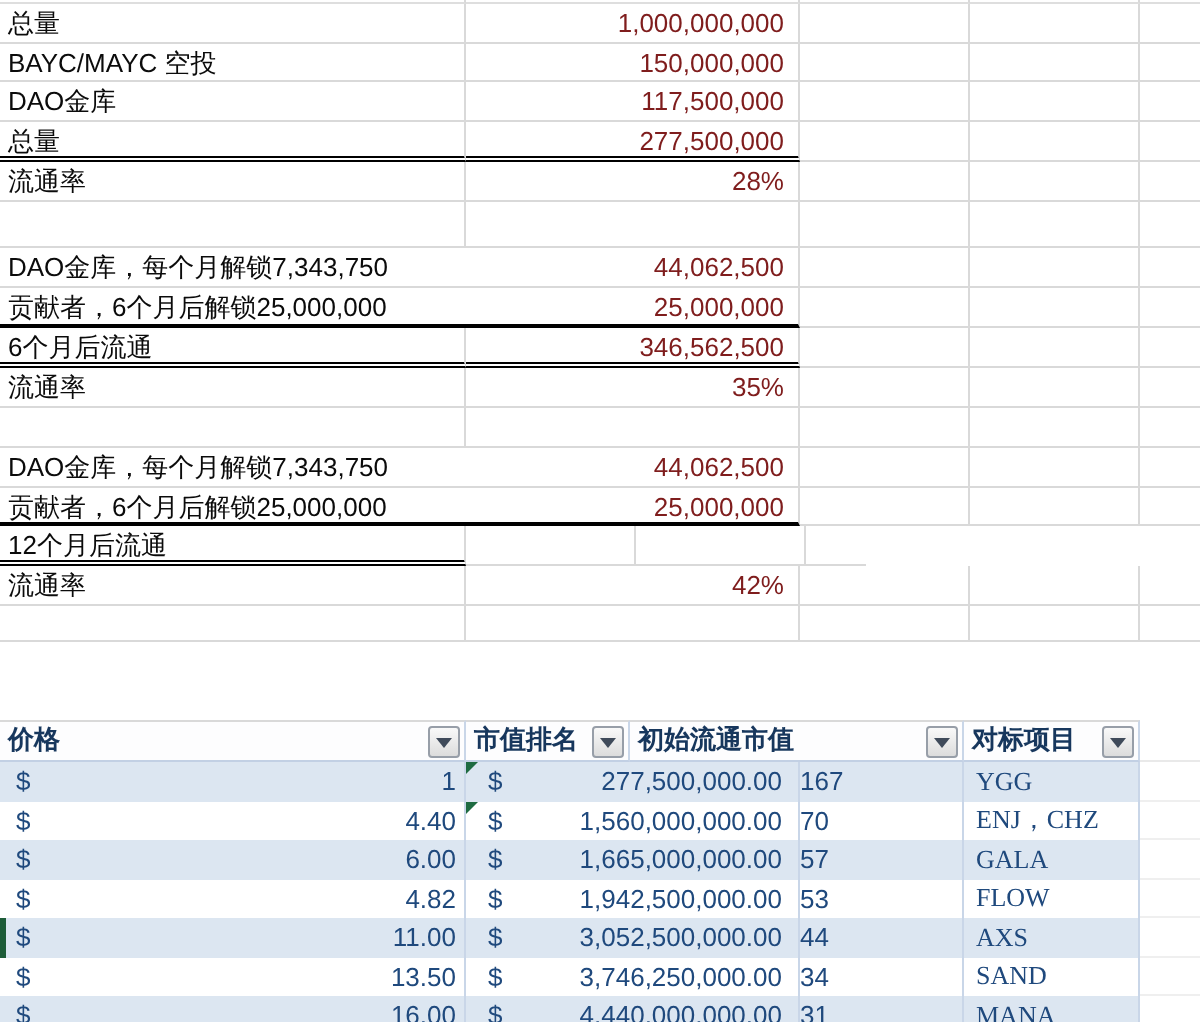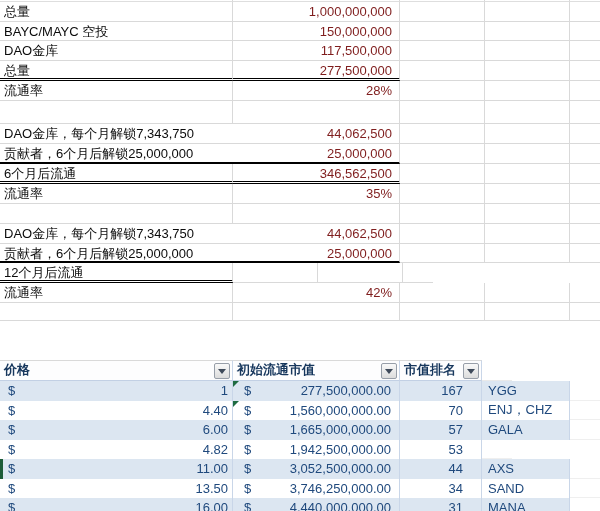--- a/index.html
+++ b/index.html
@@ -58,22 +58,22 @@
     border-right:4px solid transparent; border-top:5px solid #3f4a5a; }
   .tr { display:flex; width:600px; height:19.5px; position:relative; }
   .tr.banded .td { background:#dce6f1; }
   .td {
     position:relative; display:flex; align-items:center; font-size:13px;
     color:#1f497d; border-right:1px solid #c9d6e8; white-space:nowrap;
     background:#fff; overflow:visible;
   }
   .td.price { width:233px; }
   .td.cap   { width:167px; }
-  .td.rank  { width:82px; justify-content:flex-end; padding-right:18px; }
-  .td.proj  { width:88px; padding-left:6px; }
+  .td.rank  { width:82px; justify-content:flex-start; padding-right:18px; }
+  .td.proj  { width:88px; padding-left:6px;font-family:Liberation Serif, serif; }
   .td-fill  { width:30px; border-bottom:1px solid #efefef; background:#fff; }
   .cur { padding-left:8px; }
   .td.cap .cur { padding-left:11px; }
   .num { margin-left:auto; padding-right:4px; }
   .td.cap .num { padding-right:8px; }
   .err-tri {
     position:absolute; left:0; top:0; width:0; height:0;
     border-top:6px solid #1e6b41; border-right:6px solid transparent;
   }
   .rowmark {
@@ -268,28 +268,34 @@
   </div>
 
   <div class="ftable">
     <div class="thead">
       <div class="th w1">
         <span>价格</span>
         <span class="fbtn">
             <span class="tri"></span>
           </span>
       </div>
+      <div class="th w3">
+        <span>市值排名</span>
+        <span class="fbtn">
+            <span class="tri"></span>
+          </span>
+      </div>
       <div class="th w2">
         <span>初始流通市值</span>
         <span class="fbtn">
             <span class="tri"></span>
           </span>
       </div>
-      <div class="th w3">
-        <span>市值排名</span>
+      <div class="th w4">
+        <span>对标项目</span>
         <span class="fbtn">
             <span class="tri"></span>
           </span>
       </div>
       <div class="th-fill"></div>
     </div>
 
     <div class="tr banded">
       <div class="td price">
           <span class="cur">$</span>
@@ -351,20 +357,23 @@
           <span class="cur">$</span>
           <span class="num">4.82</span>
         </div>
       <div class="td cap">
           <span class="cur">$</span>
           <span class="num">1,942,500,000.00</span>
         </div>
       <div class="td rank">
           <span>53</span>
         </div>
+      <div class="td proj">
+          <span>FLOW</span>
+        </div>
       <div class="td-fill"></div>
     </div>
 
     <div class="tr banded">
       <span class="rowmark"></span>
       <div class="td price">
           <span class="cur">$</span>
           <span class="num">11.00</span>
         </div>
       <div class="td cap">

